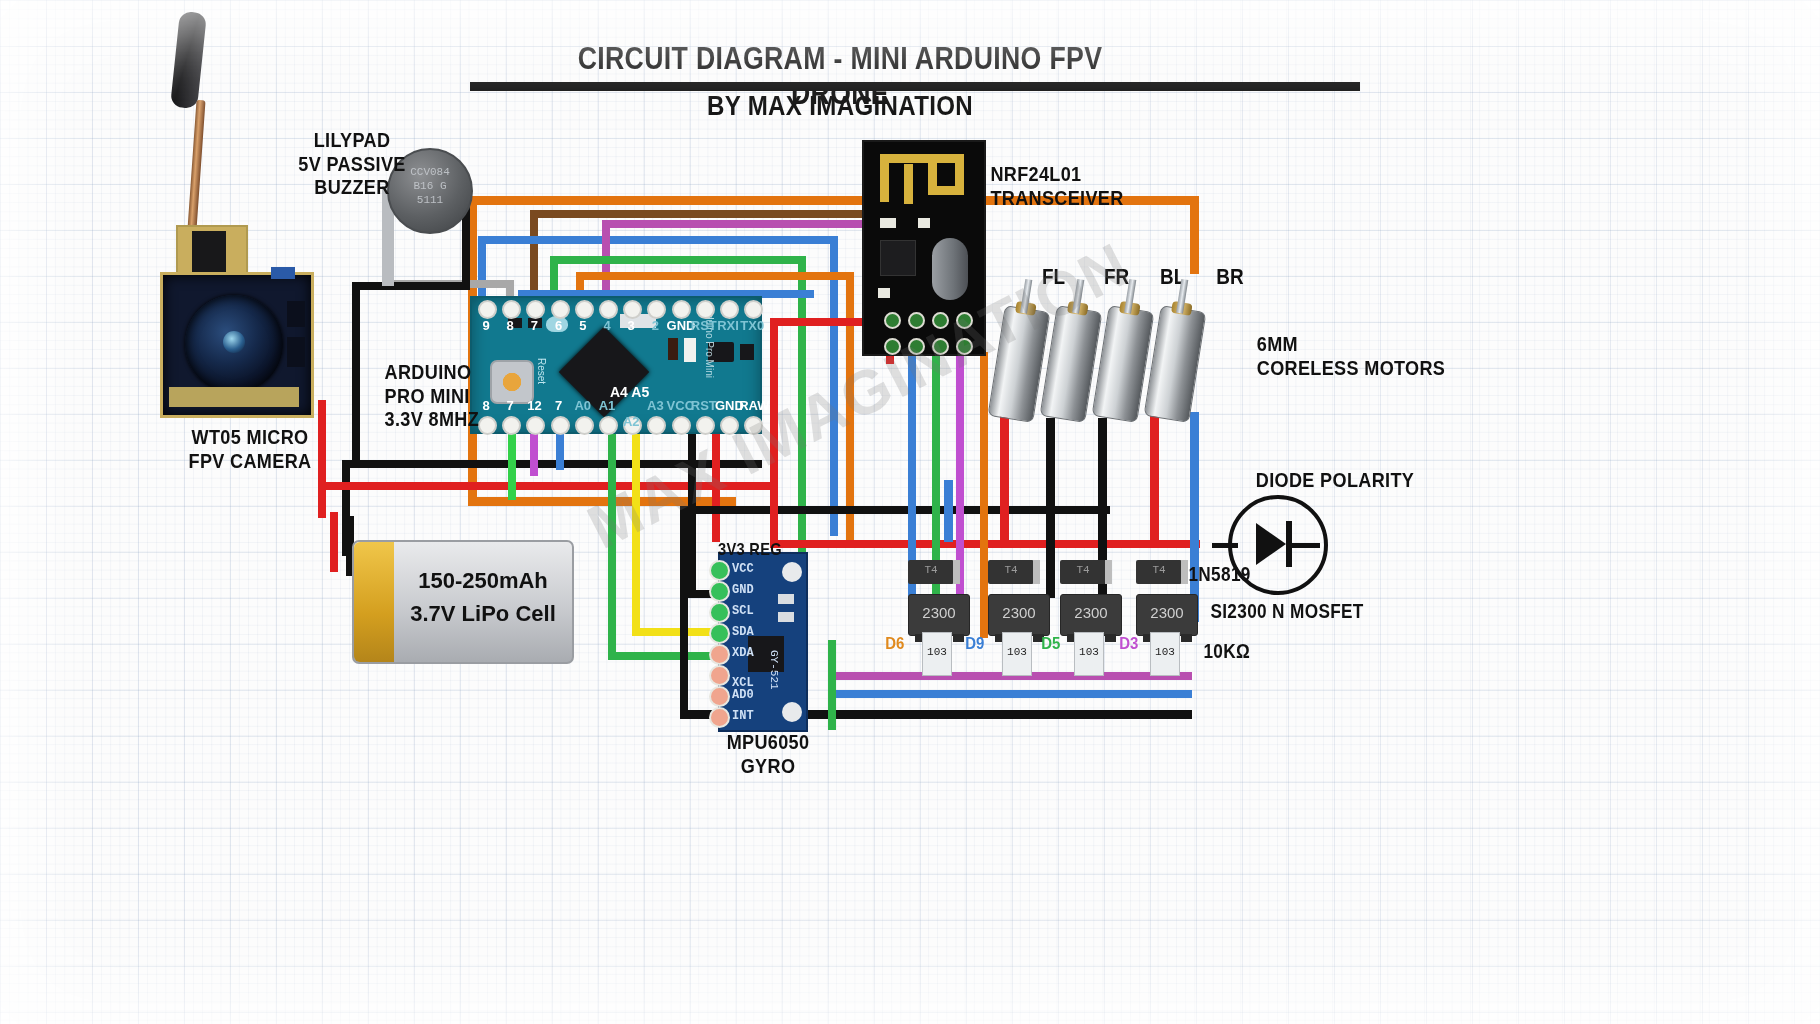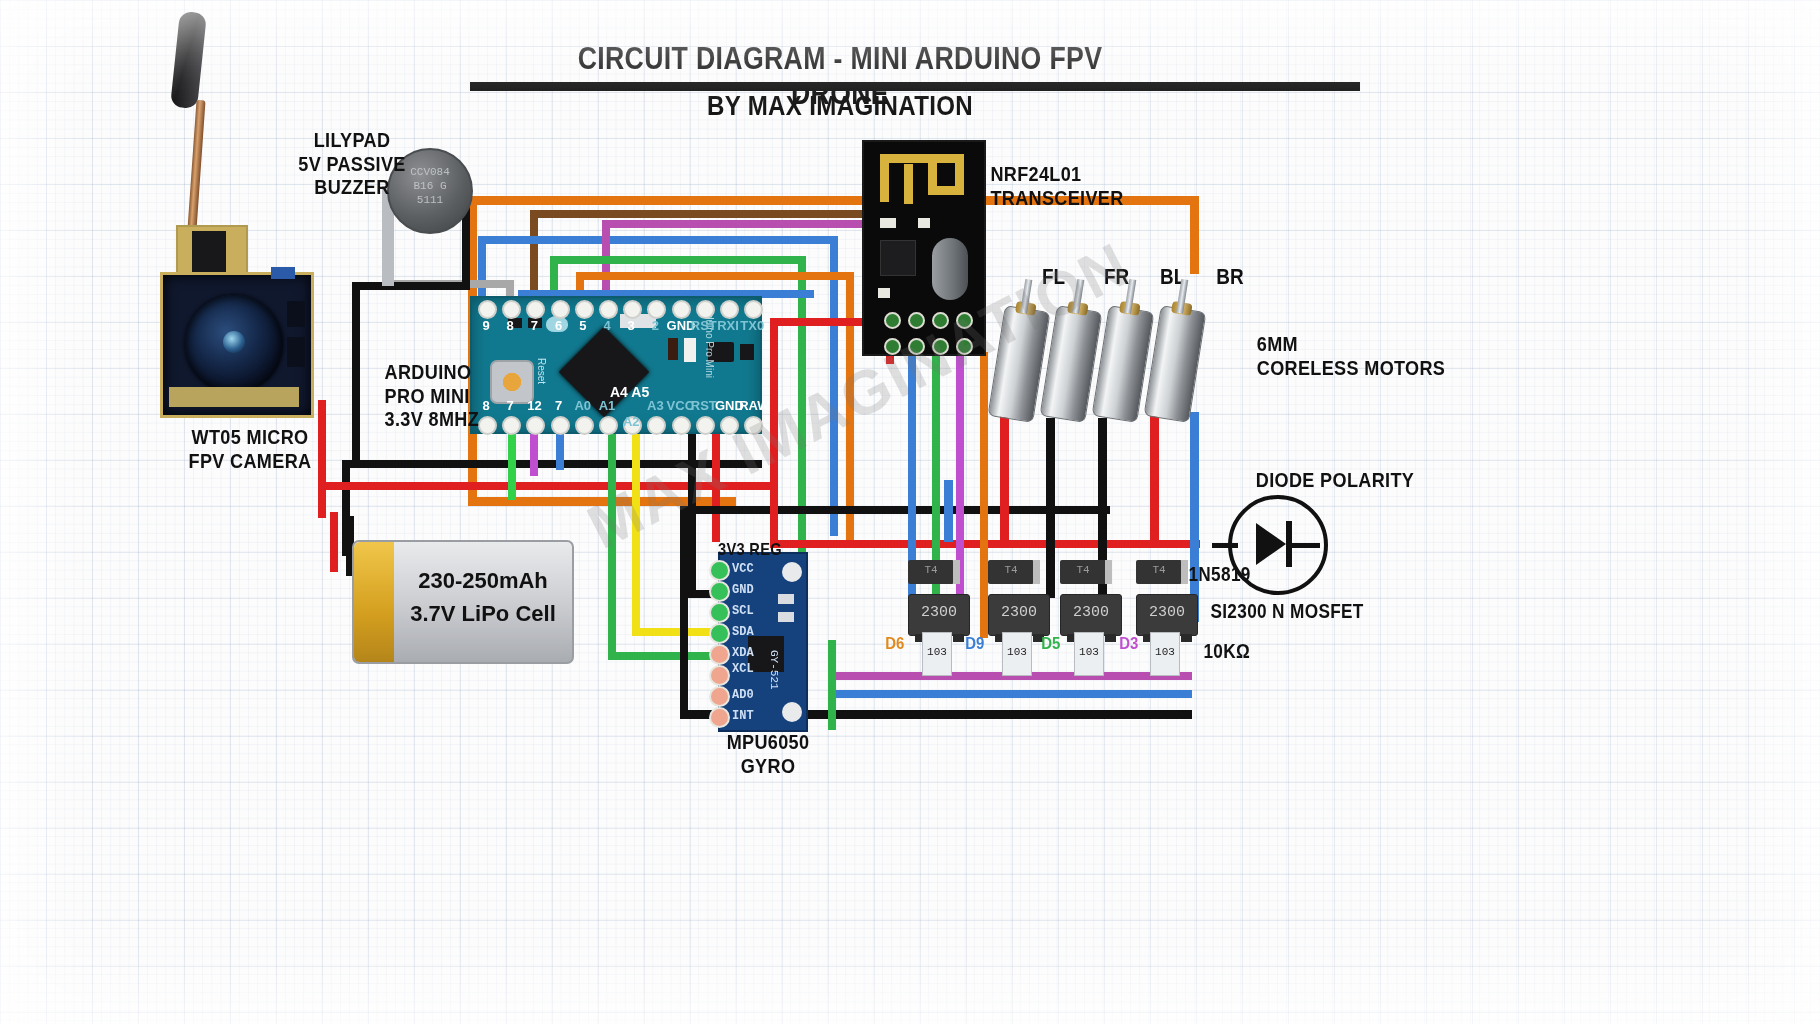--- a/index.html
+++ b/index.html
@@ -111,21 +111,21 @@
     border-radius:7px;border:1px solid #6c7074;transform:rotate(9deg);}
   .motor:after{content:"";position:absolute;left:15px;top:-30px;width:7px;height:34px;
     background:linear-gradient(90deg,#9aa0a6,#e6eaee,#7f858b);}
   .motor:before{content:"";position:absolute;left:10px;top:-7px;width:20px;height:12px;border-radius:4px;
     background:linear-gradient(90deg,#a6822f,#e2c277,#8a6b25);}
   .mlbl{position:absolute;font-weight:bold;font-size:22px;color:#111;transform:scaleX(.86);}
 
   
   .mosfet{position:absolute;width:60px;height:40px;background:#3b3b3b;border:1px solid #262626;border-radius:3px;}
   .mosfet span{position:absolute;left:0;top:9px;width:100%;text-align:center;color:#cfcfcf;font-size:15px;
-    font-family:Liberation Mono, monospace;}
+    font-family:Liberation Sans, sans-serif;}
   .mosfet i{position:absolute;bottom:-7px;width:11px;height:8px;background:#2a2a2a;}
   .res{position:absolute;width:28px;height:42px;background:#eceff1;border:1px solid #b9bdc1;}
   .res span{position:absolute;left:0;top:13px;width:100%;text-align:center;color:#222;font-size:11px;
     font-family:"Liberation Mono",monospace;}
   .diode{position:absolute;width:46px;height:24px;background:#333;border-radius:2px;}
   .diode span{position:absolute;left:0;top:4px;width:100%;text-align:center;color:#9a9a9a;font-size:11px;
     font-family:"Liberation Mono",monospace;}
   .diode i{position:absolute;right:-6px;top:0;width:7px;height:24px;background:#bdbdbd;}
   .pinTag{position:absolute;font-weight:bold;font-size:17px;transform:scaleX(.88);}
 
@@ -257,21 +257,21 @@
     <div id="buz-txt" style="white-space:pre-line;">CCV084
 B16   G
 5111</div>
   </div>
   <div class="lbl" style="left:262px;top:128px;width:180px;font-size:21px;">LILYPAD
 5V PASSIVE
 BUZZER</div>
 
   <div class="part" id="bat">
     <div id="bat-gold"></div>
-    <div id="bat-txt" style="white-space:pre-line;">230-250mAh
+    <div id="bat-txt" style="white-space:pre-line;">150-250mAh
 3.7V LiPo Cell</div>
   </div>
 
   <div class="part" id="ard">
     <div id="ard-chip"></div>
     <div id="ard-btn"></div>
     <div style="position:absolute;left:148px;top:16px;width:36px;height:14px;background:#dfe3e6;"></div>
     <div style="position:absolute;left:196px;top:40px;width:10px;height:22px;background:#3a1d10;"></div>
     <div style="position:absolute;left:212px;top:40px;width:12px;height:24px;background:#f1f2ef;"></div>
     <div style="position:absolute;left:236px;top:44px;width:26px;height:20px;background:#17171a;border-radius:2px;"></div>
@@ -381,21 +381,21 @@
       <div class="mpupad" style="left: 732px; top: 562px; position: absolute;">VCC</div>
       <div class="mpupin" style="left: 709px; top: 581px; position: absolute;"></div>
       <div class="mpupad" style="left: 732px; top: 583px; position: absolute;">GND</div>
       <div class="mpupin" style="left: 709px; top: 602px; position: absolute;"></div>
       <div class="mpupad" style="left: 732px; top: 604px; position: absolute;">SCL</div>
       <div class="mpupin" style="left: 709px; top: 623px; position: absolute;"></div>
       <div class="mpupad" style="left: 732px; top: 625px; position: absolute;">SDA</div>
       <div class="mpupin pink" style="left: 709px; top: 644px; position: absolute;"></div>
       <div class="mpupad" style="left: 732px; top: 646px; position: absolute;">XDA</div>
       <div class="mpupin pink" style="left: 709px; top: 665px; position: absolute;"></div>
-      <div class="mpupad" style="left: 732px; top: 662px; position: absolute;">XCL</div>
+      <div class="mpupad" style="left: 732px; top: 676px; position: absolute;">XCL</div>
       <div class="mpupin pink" style="left: 709px; top: 686px; position: absolute;"></div>
       <div class="mpupad" style="left: 732px; top: 688px; position: absolute;">AD0</div>
       <div class="mpupin pink" style="left: 709px; top: 707px; position: absolute;"></div>
       <div class="mpupad" style="left: 732px; top: 709px; position: absolute;">INT</div>
     </div>
   <div class="lbl" style="left:700px;top:540px;width:100px;font-size:17px;">3V3 REG</div>
   <div class="lbl" style="left:688px;top:730px;width:160px;font-size:21px;">MPU6050
 GYRO</div>
 
   <div id="motors">

